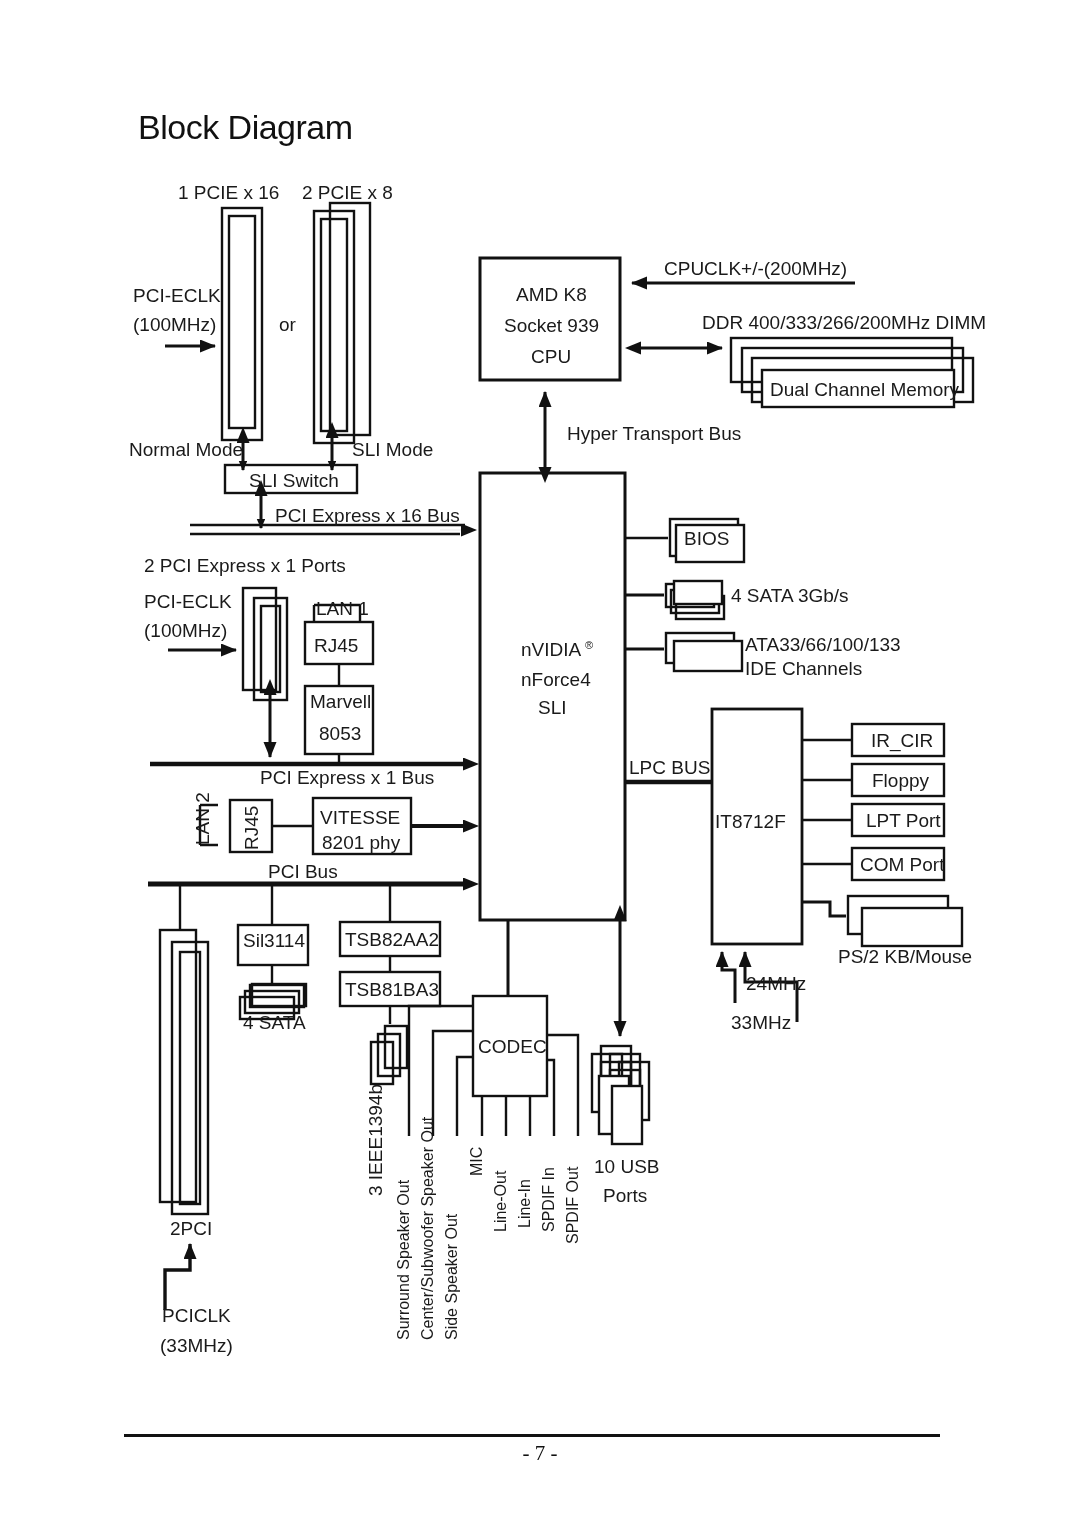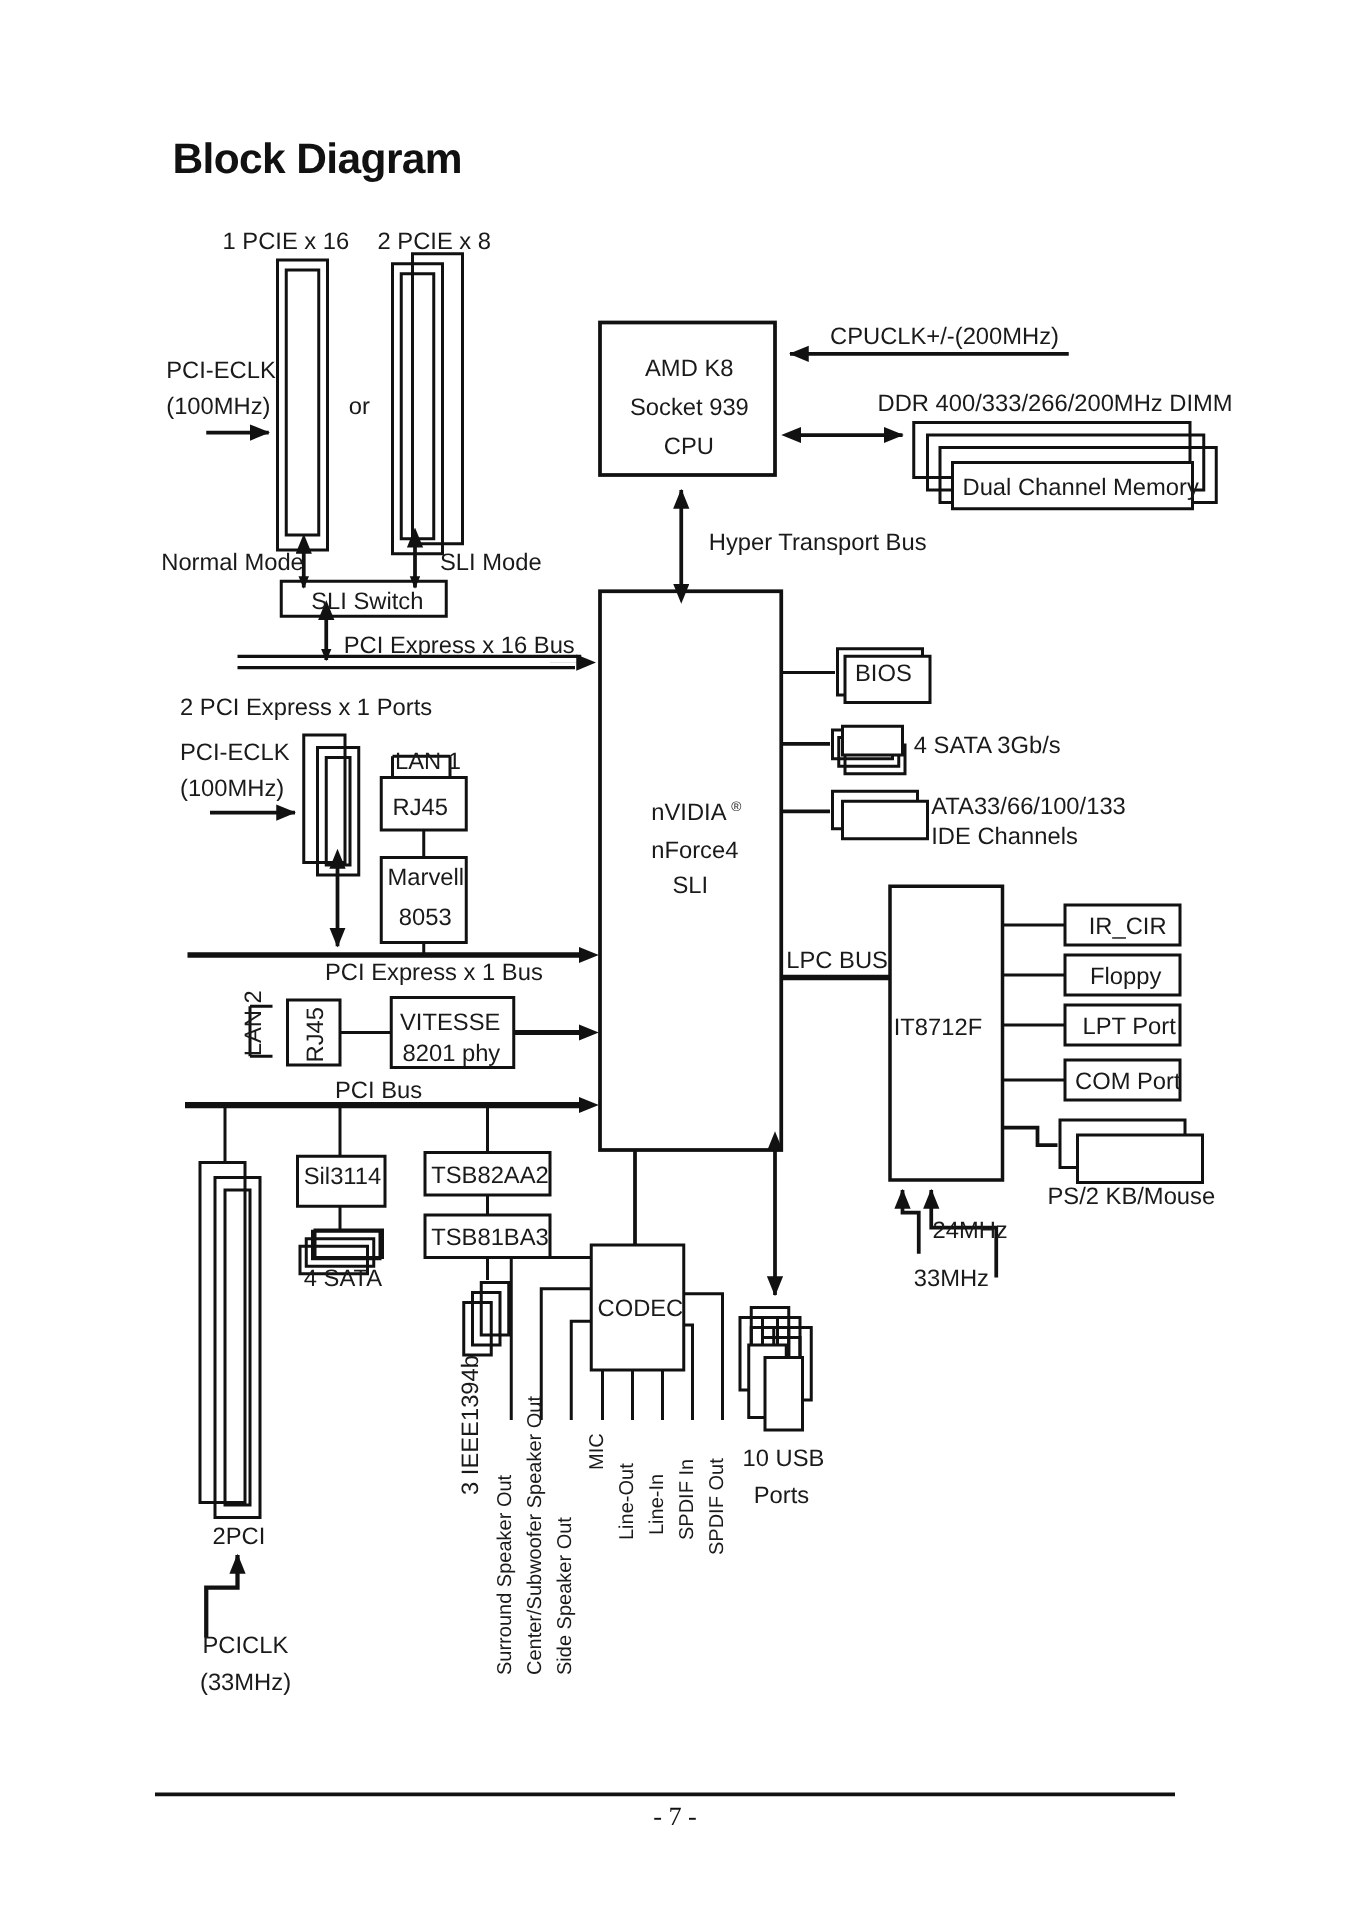--- a/index.html
+++ b/index.html
@@ -1,19 +1,19 @@
 <!DOCTYPE html>
 <html><head>
 <meta charset="utf-8">
 <style>
   html,body{margin:0;padding:0;background:#fff;}
   body{width:1080px;height:1532px;position:relative;
        font-family:"Liberation Sans","DejaVu Sans",sans-serif;color:#1a1a1a;}
   #page{position:absolute;left:0;top:0;width:1080px;height:1532px;overflow:hidden;}
-  #title{position:absolute;left:138px;top:108px;font-size:34px;font-weight:bold;
+  #title{position:absolute;left:138px;top:108px;font-size:34px;font-weight:normal;
          letter-spacing:-0.5px;color:#111;}
   svg#diagram{position:absolute;left:0;top:0;width:1080px;height:1532px;}
   svg text{font-family:"Liberation Sans","DejaVu Sans",sans-serif;fill:#1a1a1a;}
   .t{font-size:19px;}
   .ts{font-size:16px;}
   .sup{font-size:11px;}
   #footline{position:absolute;left:124px;top:1434px;width:816px;height:0;
             border-top:3px solid #111;}
   #pagenum{position:absolute;left:0;top:1441px;width:1080px;text-align:center;
            font-family:"Liberation Serif","DejaVu Serif",serif;font-size:21px;color:#111;}

